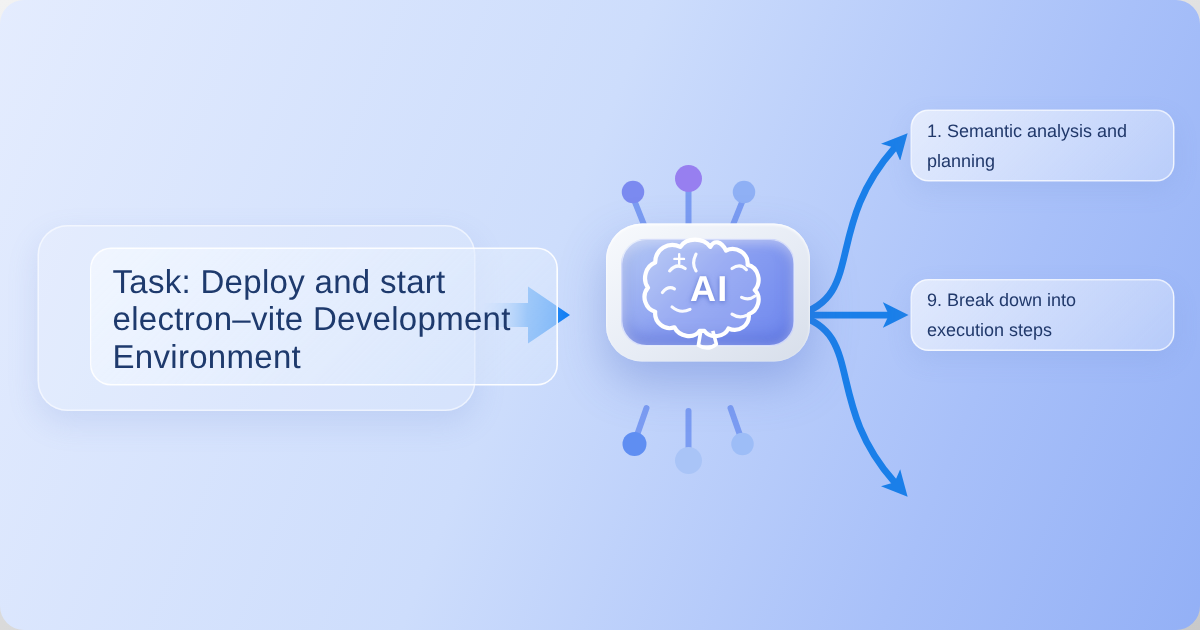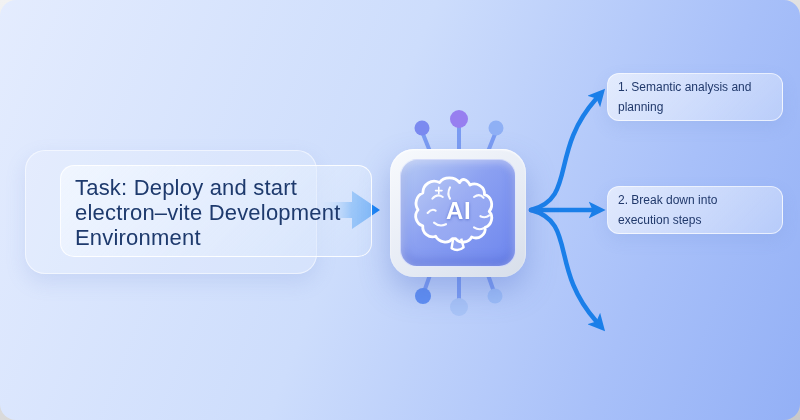--- a/index.html
+++ b/index.html
@@ -18,21 +18,21 @@
   .task-inner {
     position:absolute; left:12px; top:14px; width:312px; height:92px; border-radius:14px;
     border:1.5px solid rgba(255,255,255,0.9);
     background:linear-gradient(135deg, rgba(243,248,255,0.82), rgba(213,228,252,0.5));
     box-sizing:border-box; padding:9px 14px;
     color:#1e3a6d; font-size:22px; line-height:25px; letter-spacing:.2px;margin-left:22px;
   }
 
   
   .chip {
-    position:absolute; left:390px; top:149px; width:136px; height:128px; border-radius:24px;
+    position:absolute; left:404px; top:149px; width:136px; height:92px; border-radius:24px;
     background:linear-gradient(145deg,#f8fafd 0%,#e7ecf5 55%,#d7deea 100%);
     box-shadow:0 14px 30px rgba(80,110,200,0.35), inset 0 1px 2px rgba(255,255,255,0.95);
     text-align:right;
   }
   .chip-inner {
     position:absolute; inset:10px; border-radius:17px;
     background:linear-gradient(135deg,#b7cbf5 0%,#8ba0f1 45%,#6d86ee 100%);
     border:1px solid rgba(255,255,255,0.65);
     box-shadow:inset 0 2px 8px rgba(255,255,255,0.45), inset 0 -5px 12px rgba(55,75,185,0.35);
     display:flex; align-items:center; justify-content:center;
@@ -109,16 +109,16 @@
         <path d="M36 20 v8 M32 24 h8" stroke="#ffffff" stroke-width="2" stroke-linecap="round"></path>
         <text x="61" y="59" text-anchor="middle" font-size="30" fill="#ffffff" class="ai-label">AI</text>
       </svg>
     </div>
   </div>
 
   <div class="step step1">
     <span>1. Semantic analysis and planning</span>
   </div>
   <div class="step step2">
-    <span>2. Break down into execution steps</span>
+    <span>9. Break down into execution steps</span>
   </div>
 
 </div>
 
 </body></html>

